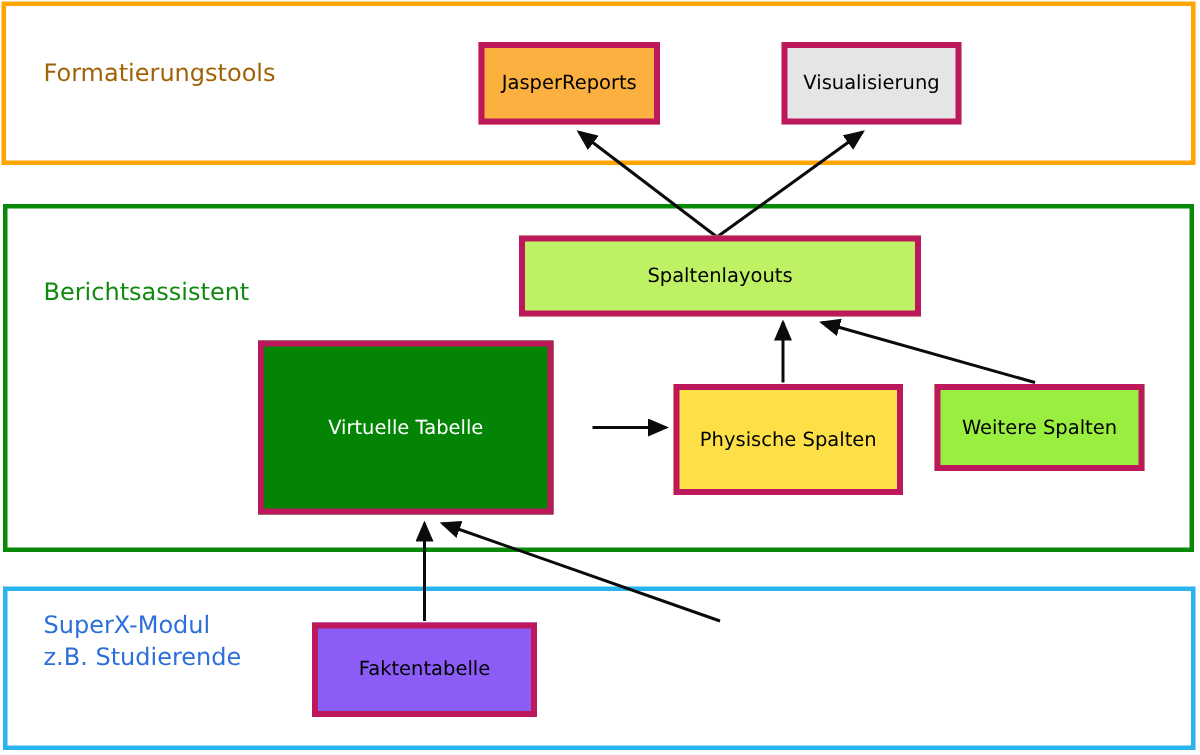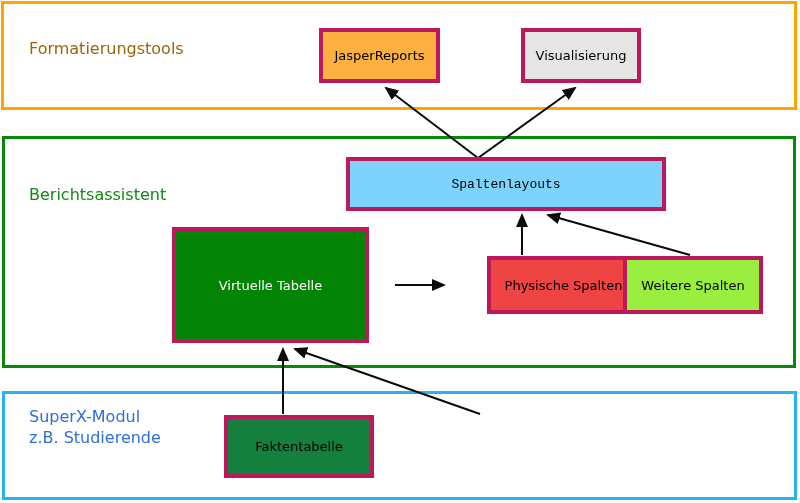--- a/index.html
+++ b/index.html
@@ -28,25 +28,25 @@
 
   
   .node {
     position: absolute;
     border: 4px solid #be185d;
     display: flex; align-items: center; justify-content: center;
     font-size: 13px; color: #000; text-align: right;
   }
   .node.jasperreports     { left: 319px; top: 28px;  width: 121px; height: 55px;  background: #FBB040; }
   .node.visualisierung    { left: 521px; top: 28px;  width: 120px; height: 55px;  background: #e5e5e5; }
-  .node.spaltenlayouts    { left: 346px; top: 157px; width: 320px; height: 54px;  background: #7dd3fc; font-family: Liberation Mono, monospace; }
+  .node.spaltenlayouts    { left: 346px; top: 157px; width: 268px; height: 54px;  background: #bef264; }
   .node.virtuelle         { left: 172px; top: 227px; width: 197px; height: 116px; background: #048404; color: #ffffff; }
-  .node.physische         { left: 449px; top: 256px; width: 153px; height: 58px;  background: #ef4444; margin-left: 38px; }
+  .node.physische         { left: 449px; top: 256px; width: 153px; height: 74px;  background: #fde047; }
   .node.weitere           { left: 623px; top: 256px; width: 140px; height: 58px;  background: #9AEE3F; }
-  .node.faktentabelle     { left: 208px; top: 415px; width: 150px; height: 63px;  background: #15803d; margin-left: 16px; }
+  .node.faktentabelle     { left: 208px; top: 415px; width: 150px; height: 63px;  background: #8b5cf6; }
   .node.schluesseltabelle { left: 405px; top: 415px; width: 152px; height: 62px;  background: #26A9E0; }
 </style>
 </head>
 <body>
 
 <div class="stage">
 
   <div class="section formatting"></div>
   <div class="section report"></div>
   <div class="section superx"></div>

